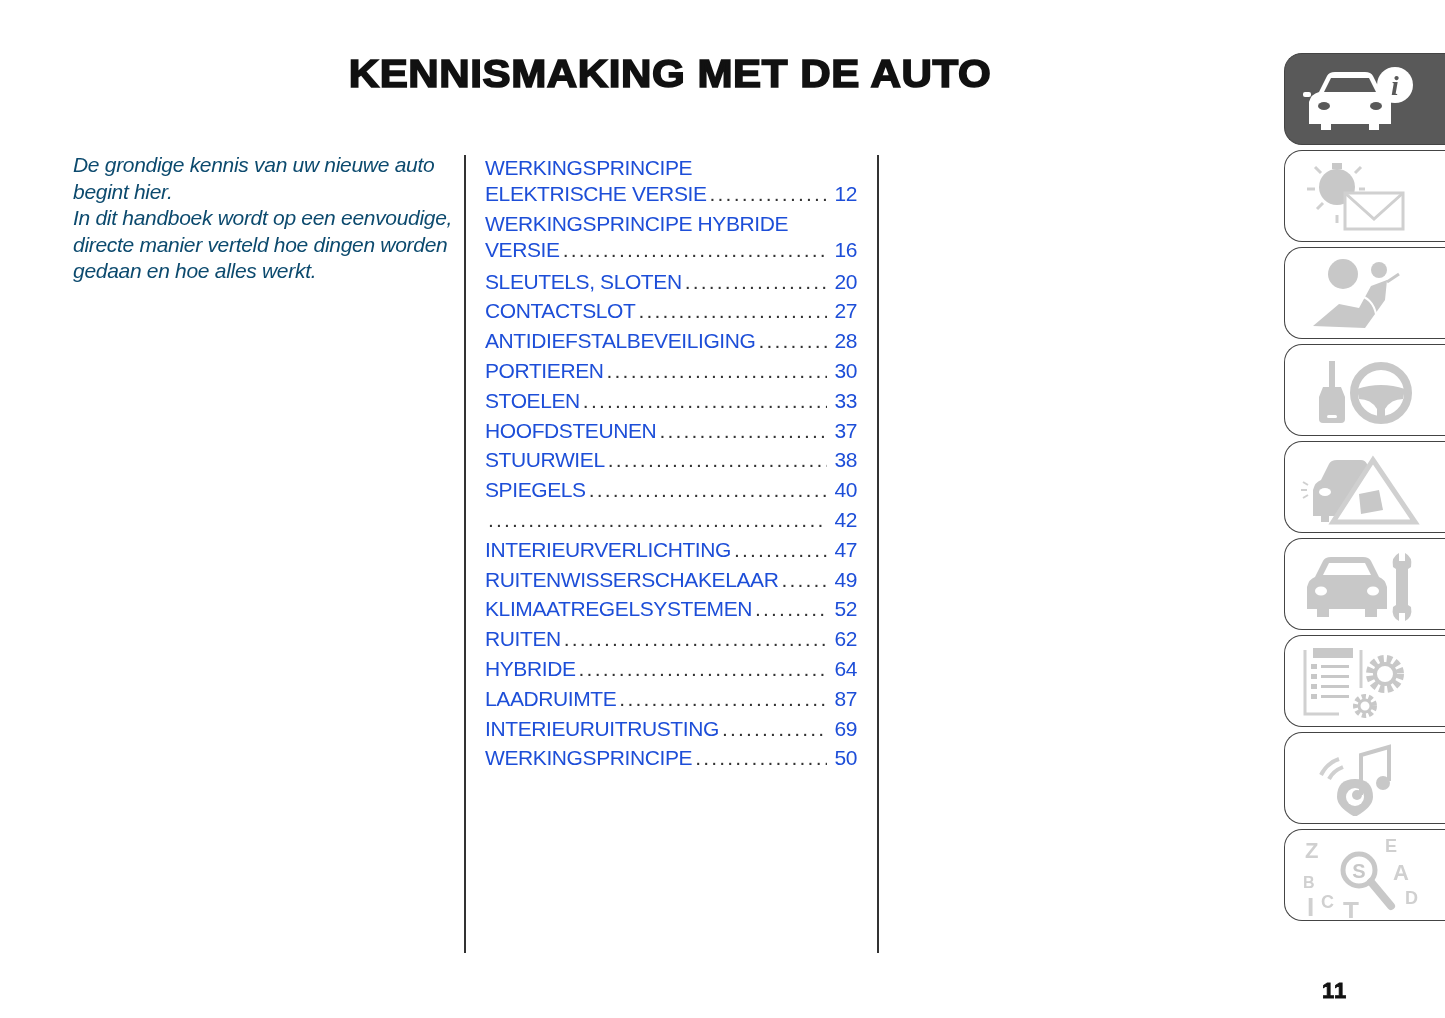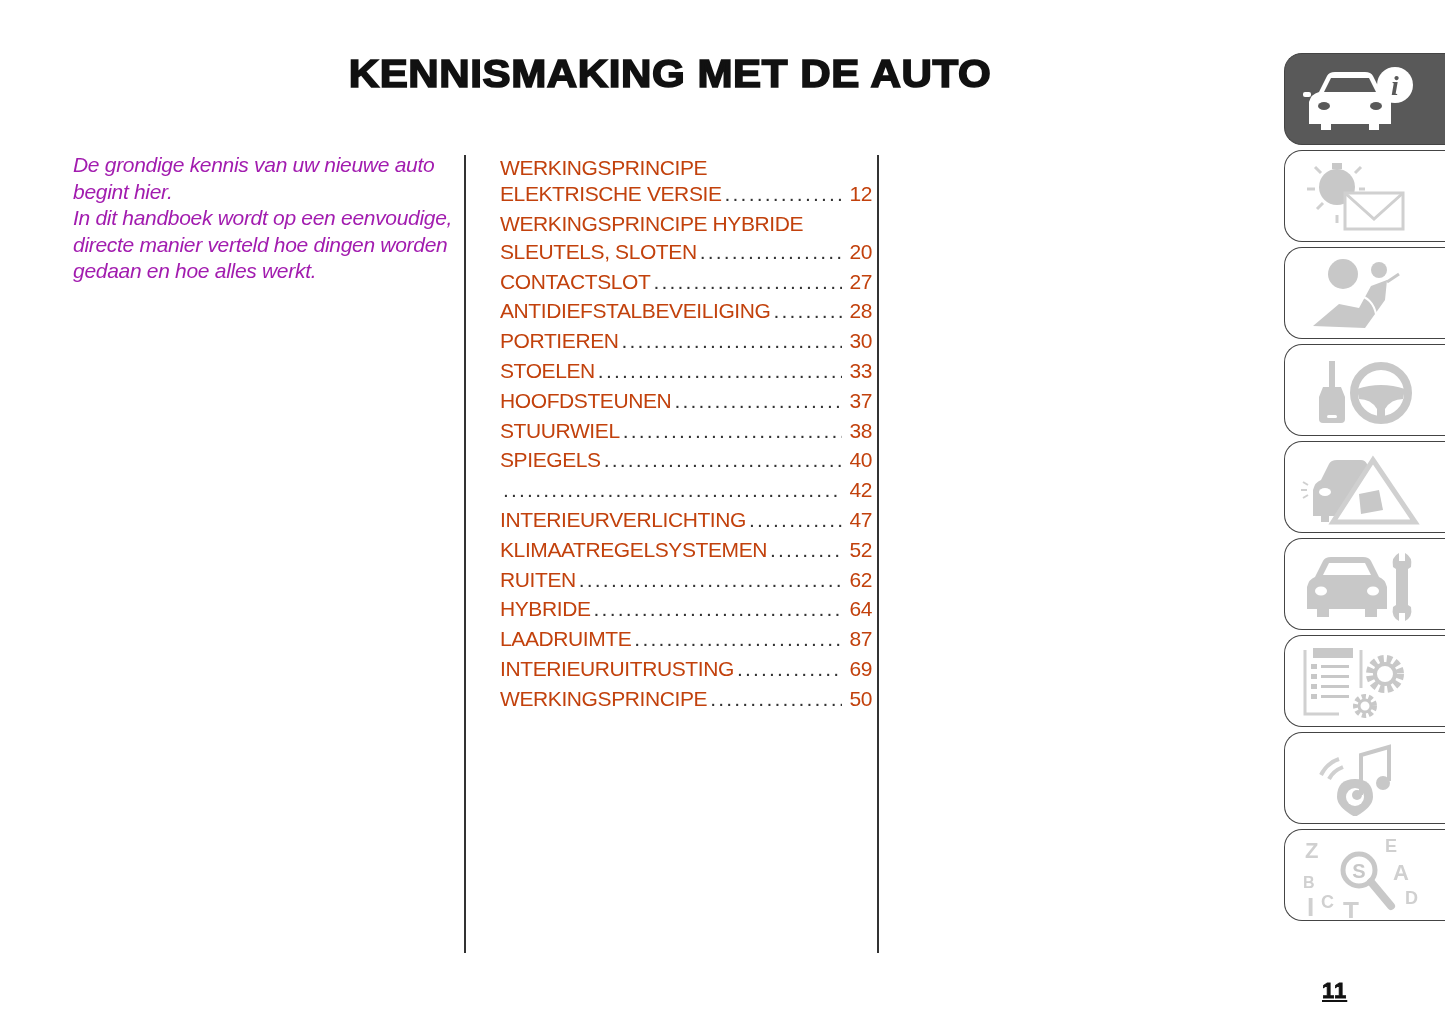--- a/index.html
+++ b/index.html
@@ -1,34 +1,34 @@
 <!DOCTYPE html>
 <html><head>
 <meta charset="utf-8">
 <style>
   html, body { margin:0; padding:0; background:#ffffff; }
   body { width:1445px; height:1018px; position:relative; overflow:hidden; font-family:"Liberation Sans", sans-serif; color:#1a1a1a; }
   .title { position:absolute; left:0; top:52px; width:1340px; text-align:center; font-family:"Liberation Sans", sans-serif; font-weight:900; font-size:39px; letter-spacing:0.5px; color:#111; -webkit-text-stroke:1.6px #111; transform:scaleX(1.08); transform-origin:670px 0; }
-  .intro { position:absolute; left:73px; top:152px; width:380px; font-style:italic; font-size:21px; line-height:26.5px; color:#a21caf; letter-spacing:-0.3px; }
+  .intro { position:absolute; left:73px; top:152px; width:380px; font-style:italic; font-size:21px; line-height:26.5px; color:#0c4a6e; letter-spacing:-0.3px; }
   .intro p { margin:0; }
   .vline { position:absolute; width:1.5px; background:#333; top:155px; height:798px; }
-  .toc { position:absolute; left:500px; top:155px; width:372px; font-size:21px; color:#c2410c; letter-spacing:-0.4px; }
+  .toc { position:absolute; left:485px; top:155px; width:372px; font-size:21px; color:#1d4ed8; letter-spacing:-0.4px; }
   .toc .entry { display:block; }
   .toc .line1 { height:26px; line-height:26px; white-space:nowrap; }
   .toc .row { display:flex; align-items:baseline; height:29.8px; line-height:29.8px; white-space:nowrap; }
   .toc .entry.two .row { height:26px; line-height:26px; margin-bottom:3.8px;align-items:flex-end; }
   .toc .label { flex:0 0 auto; }
   .toc .dots { flex:1 1 auto; overflow:hidden; margin:0 4px 0 3px; letter-spacing:2.2px; color:#333; }
   .toc .dots::before { content:"......................................................................................................................"; }
   .toc .page { flex:0 0 auto; width:26px; text-align:right; }
   .tabs { position:absolute; left:1284px; top:53px; width:161px; }
   .tab { position:relative; height:92px; margin-bottom:5px; border:1.6px solid #444; border-right:none; border-radius:18px 0 0 18px; background:#fff; box-sizing:border-box; }
   .tab.active { background:#595959; border-color:#444; }
   .tab svg { position:absolute; left:14px; top:8px; }
-  .pagenum { position:absolute; left:1322px; top:978px; font-weight:900; font-size:22px; color:#111; -webkit-text-stroke:0.8px #111; letter-spacing:1px;text-decoration:underline; }
+  .pagenum { position:absolute; left:1322px; top:978px; font-weight:900; font-size:22px; color:#111; -webkit-text-stroke:0.8px #111; letter-spacing:1px; }
 </style>
 </head>
 <body>
 
 <div class="title">KENNISMAKING MET DE AUTO</div>
 
 <div class="intro">
   <p>De grondige kennis van uw nieuwe auto begint hier.</p>
   <p>In dit handboek wordt op een eenvoudige, directe manier verteld hoe dingen worden gedaan en hoe alles werkt.</p>
 </div>
@@ -40,20 +40,25 @@
   <div class="entry two">
     <div class="line1">WERKINGSPRINCIPE</div>
     <div class="row">
         <span class="label">ELEKTRISCHE VERSIE</span>
         <span class="dots"></span>
         <span class="page">12</span>
       </div>
   </div>
   <div class="entry two">
     <div class="line1">WERKINGSPRINCIPE HYBRIDE</div>
+    <div class="row">
+        <span class="label">VERSIE</span>
+        <span class="dots"></span>
+        <span class="page">16</span>
+      </div>
   </div>
   <div class="entry">
       <div class="row">
         <span class="label">SLEUTELS, SLOTEN</span>
         <span class="dots"></span>
         <span class="page">20</span>
       </div>
     </div>
   <div class="entry">
       <div class="row">
@@ -108,20 +113,27 @@
       <div class="row">
         <span class="dots"></span>
         <span class="page">42</span>
       </div>
     </div>
   <div class="entry">
       <div class="row">
         <span class="label">INTERIEURVERLICHTING</span>
         <span class="dots"></span>
         <span class="page">47</span>
+      </div>
+    </div>
+  <div class="entry">
+      <div class="row">
+        <span class="label">RUITENWISSERSCHAKELAAR</span>
+        <span class="dots"></span>
+        <span class="page">49</span>
       </div>
     </div>
   <div class="entry">
       <div class="row">
         <span class="label">KLIMAATREGELSYSTEMEN</span>
         <span class="dots"></span>
         <span class="page">52</span>
       </div>
     </div>
   <div class="entry">

